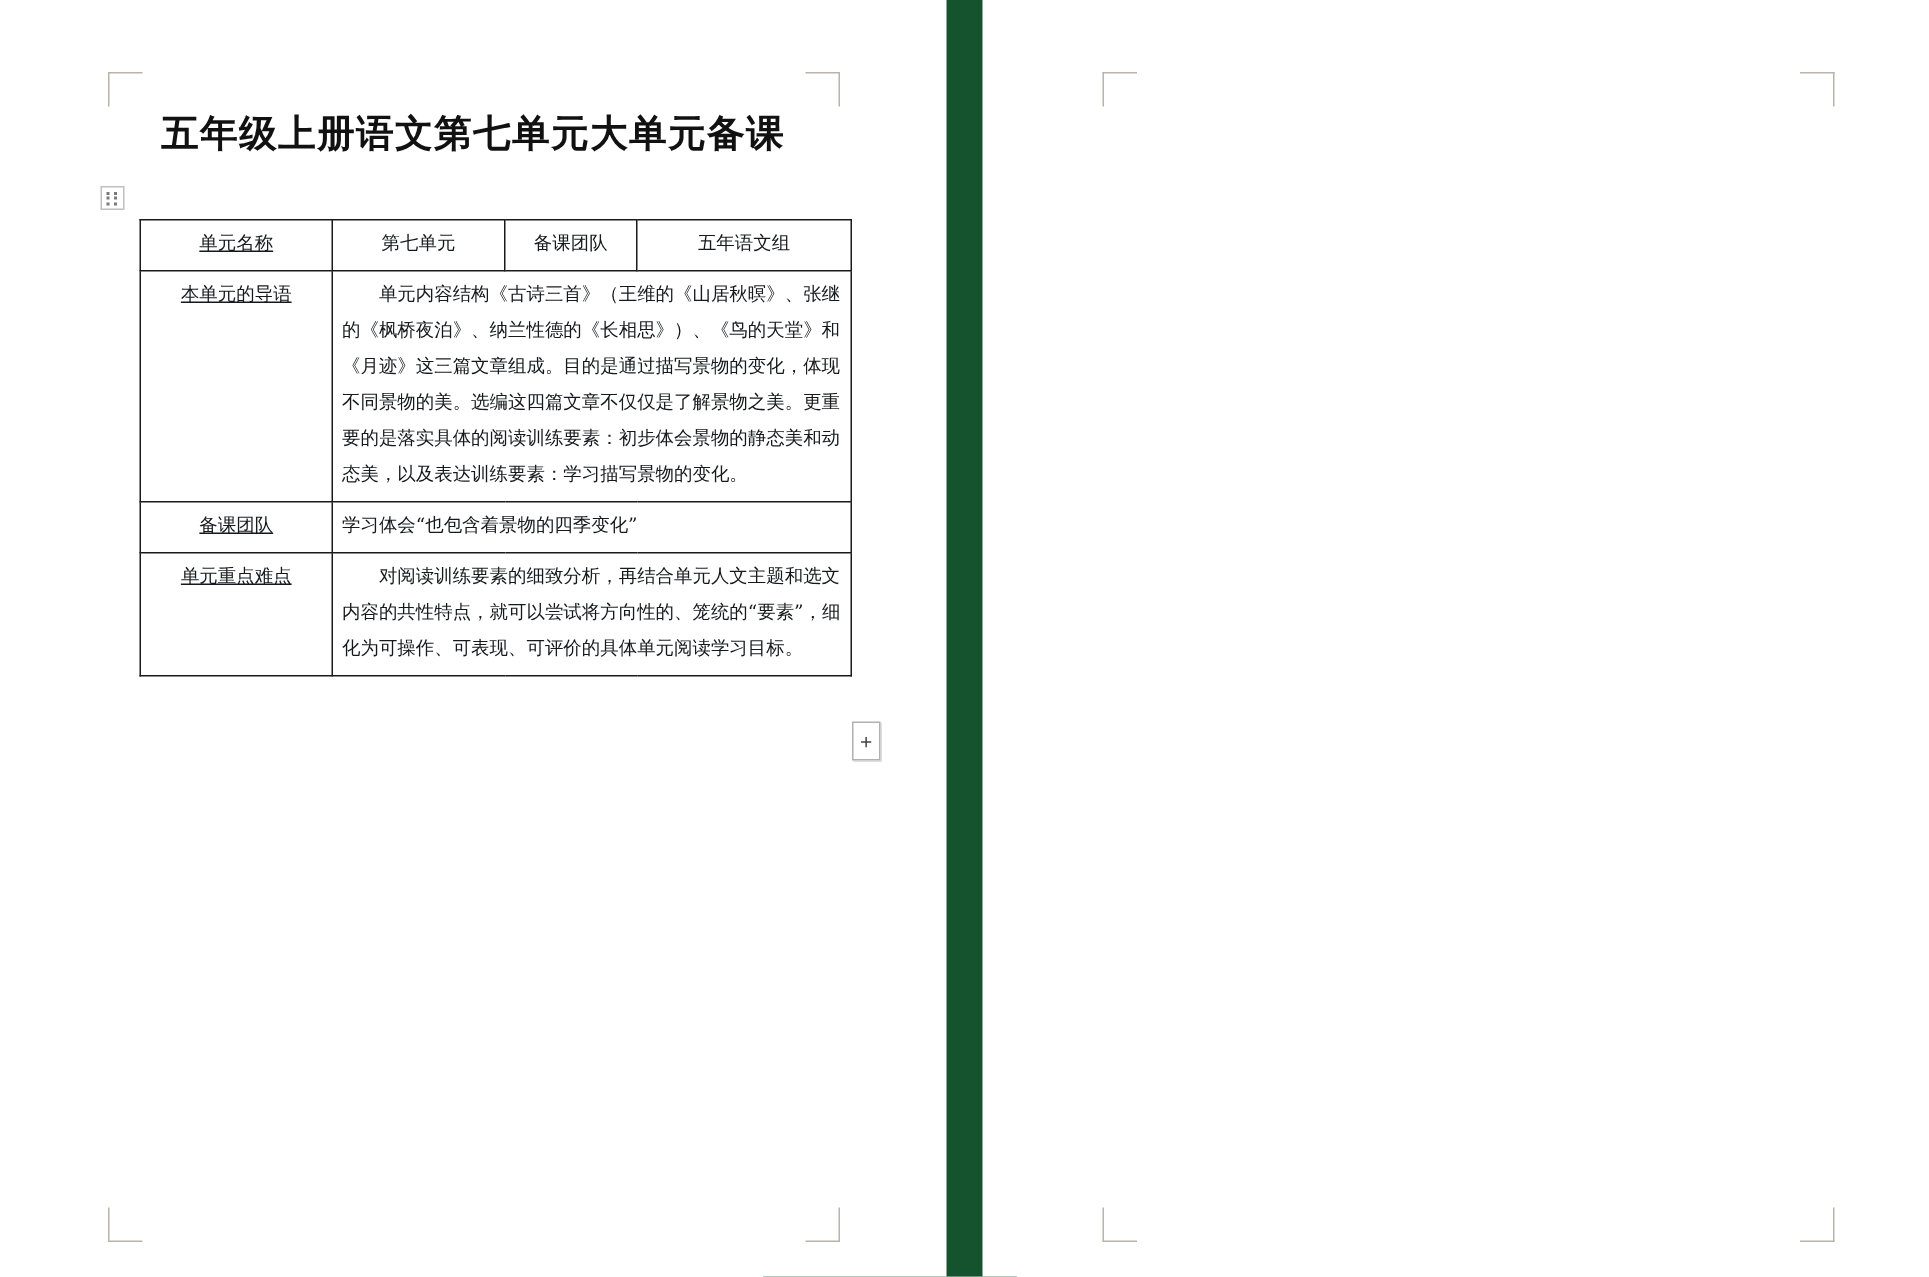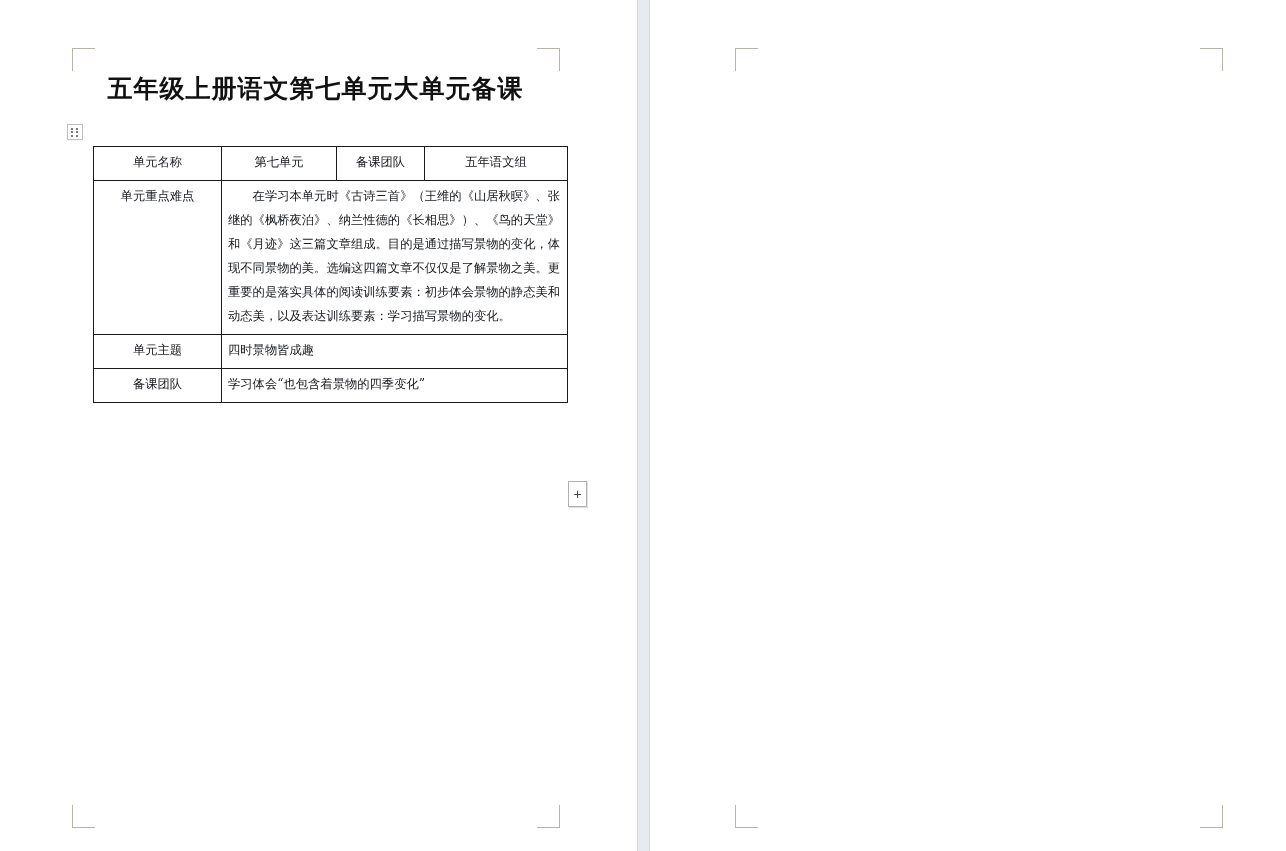--- a/index.html
+++ b/index.html
@@ -11,21 +11,22 @@
     width: 1286px;
     height: 851px;
     overflow: hidden;
     font-family: "DejaVu Serif", "Liberation Serif", serif;
     position: relative;
   }
   .workspace {
     position: absolute;
     inset: 0;
     display: flex;
-    background: #bef264;
+    background: #14532d;
+    align-items: flex-end;
   }
   .page {
     position: relative;
     background: #ffffff;
     height: 851px;
     flex: 0 0 auto;
   }
   .page-left  { width: 631px; }
   .page-gap   { width: 24px; flex: 0 0 auto; background: #ffffff; position: relative; }
   .page-gap::before {
@@ -116,20 +117,21 @@
     vertical-align: top;
     padding: 4px 6px 5px 6px;
     font-size: 12.3px;
     line-height: 1.95;
     color: #15181c;
     word-break: break-all;
   }
   .lbl {
     text-align: center;
     white-space: nowrap;
+    text-decoration: underline;
   }
   .lbl-block { text-align: center; }
   .ctr { text-align: center; margin-top: 36px; }
   .indent2 { text-indent: 2em; }
   p.line { margin: 0; }
 
   
   #tbl-left { left: 93px; top: 146px; width: 474px; }
   #tbl-left col.c1 { width: 128px; }
   #tbl-left col.c2 { width: 115px; }
@@ -171,42 +173,42 @@
         </colgroup>
       <tbody>
         <tr>
           <td class="lbl">单元名称</td>
           <td class="ctr">第七单元</td>
           <td class="ctr">备课团队</td>
           <td class="ctr">五年语文组</td>
         </tr>
 
         <tr>
-          <td class="lbl">单元重点难点</td>
+          <td class="lbl">本单元的导语</td>
           <td colspan="3">
-            <p class="line indent2">在学习本单元时《古诗三首》（王维的《山居秋暝》、张继的《枫桥夜泊》、纳兰性德的《长相思》）、《鸟的天堂》和《月迹》这三篇文章组成。目的是通过描写景物的变化，体现不同景物的美。选编这四篇文章不仅仅是了解景物之美。更重要的是落实具体的阅读训练要素：初步体会景物的静态美和动态美，以及表达训练要素：学习描写景物的变化。</p>
+            <p class="line indent2">单元内容结构《古诗三首》（王维的《山居秋暝》、张继的《枫桥夜泊》、纳兰性德的《长相思》）、《鸟的天堂》和《月迹》这三篇文章组成。目的是通过描写景物的变化，体现不同景物的美。选编这四篇文章不仅仅是了解景物之美。更重要的是落实具体的阅读训练要素：初步体会景物的静态美和动态美，以及表达训练要素：学习描写景物的变化。</p>
           </td>
         </tr>
 
-        <tr>
-          <td class="lbl">单元主题</td>
-          <td colspan="3">
-            <p class="line">四时景物皆成趣</p>
-          </td>
-        </tr>
 
         <tr>
           <td class="lbl">备课团队</td>
           <td colspan="3">
             <p class="line">学习体会“也包含着景物的四季变化”</p>
           </td>
         </tr>
 
 
 
+        <tr>
+          <td class="lbl">单元重点难点</td>
+          <td colspan="3">
+            <p class="line indent2">对阅读训练要素的细致分析，再结合单元人文主题和选文内容的共性特点，就可以尝试将方向性的、笼统的“要素”，细化为可操作、可表现、可评价的具体单元阅读学习目标。</p>
+          </td>
+        </tr>
       </tbody>
     </table>
   </div>
 
   <div class="page-gap"></div>
 
   <div class="page page-right">
     <div class="cmark tl" style="left:80px;  top:48px;"></div>
     <div class="cmark tr" style="left:545px; top:48px;"></div>
     <div class="cmark bl" style="left:80px;  top:805px;"></div>

